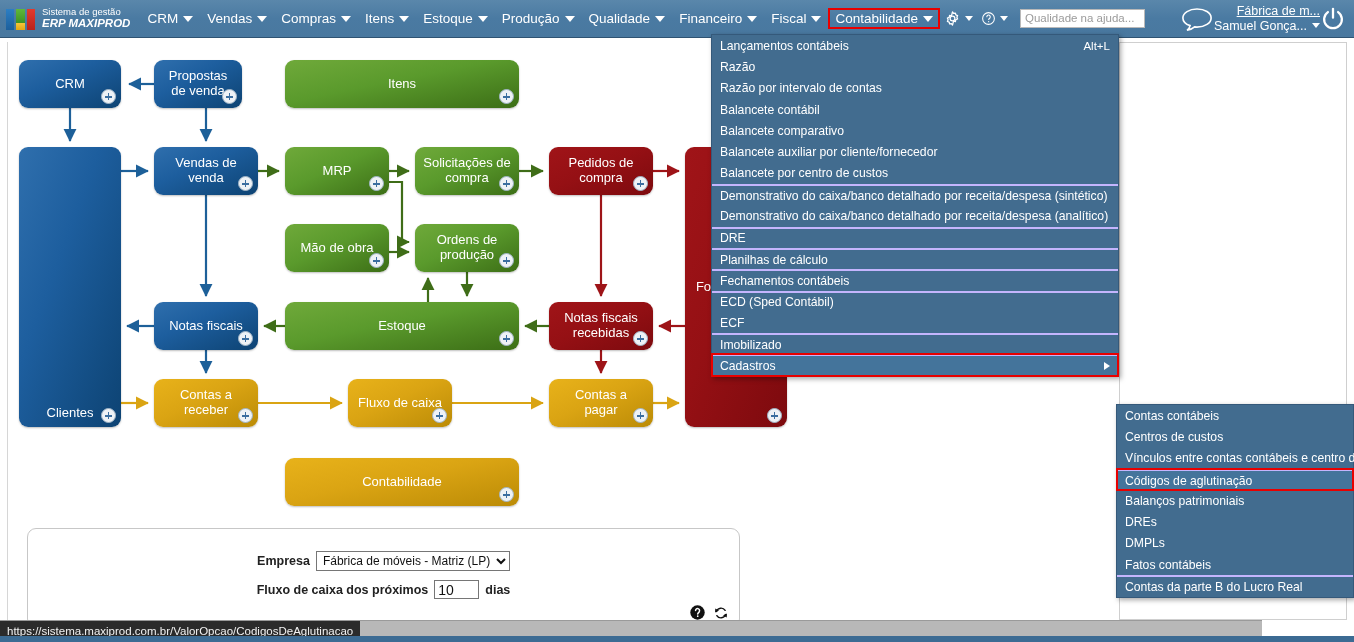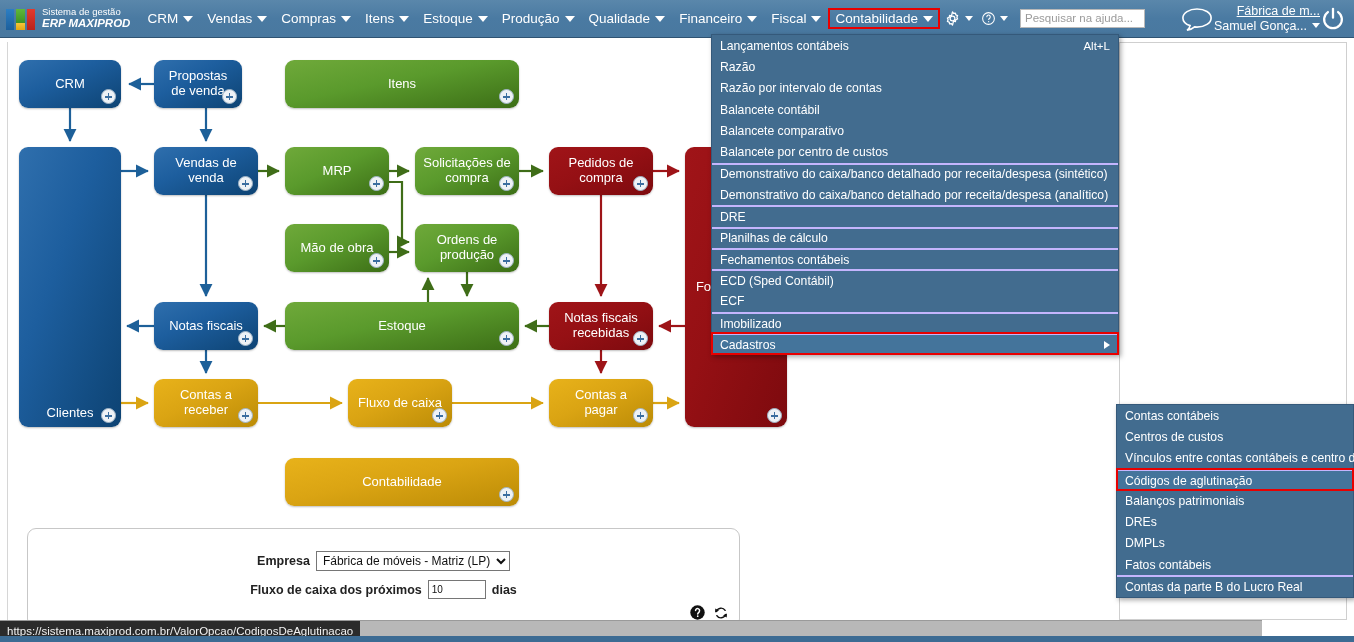--- a/index.html
+++ b/index.html
@@ -146,23 +146,23 @@
   }
   .frow { display: flex; align-items: center; justify-content: center; gap: 6px; margin-top: 22px; font-size: 12.5px; font-weight: bold; color: #222; }
   .frow.r2 { margin-top: 9px; }
   .sel {
     font-family: "Liberation Sans", sans-serif;
     font-size: 12px; font-weight: normal;
     height: 20px; padding: 0 2px;
     border: 1px solid #767676; background: #fff; color: #111;
   }
   .numin {
-    width: 58px; height: 19px;
+    width: 45px; height: 19px;
     border: 1px solid #767676; background: #fff;
-    font-size: 10px; font-weight: normal; color: #111;
+    font-size: 14px; font-weight: normal; color: #111;
     padding-left: 3px;
     font-family: "Liberation Sans", sans-serif;
   }
   .fcorner { position: absolute; right: 10px; bottom: 6px; display: flex; align-items: center; gap: 7px; }
 
   
   .rightpanel {
     position: absolute; left: 1119px; top: 42px;
     width: 228px; height: 578px;
     background: #ffffff;
@@ -303,21 +303,21 @@
 
     <div class="icon-btn">
       <svg class="qmark" viewBox="0 0 24 24">
         <circle cx="12" cy="12" r="9.4" fill="none" stroke="#ffffff" stroke-width="1.7"></circle>
         <path fill="none" stroke="#ffffff" stroke-width="1.7" stroke-linecap="round" d="M9.4 9.2a2.7 2.7 0 115.2 1c0 1.6-2.3 1.9-2.3 3.5"></path>
         <circle cx="12.2" cy="17" r="1" fill="#ffffff"></circle>
       </svg>
       <span class="caret-d small"></span>
     </div>
 
-    <div class="searchbox">Pesquisar na ajuda...</div>
+    <div class="searchbox">Qualidade na ajuda...</div>
 
     <div class="topright">
       <svg class="balloon" viewBox="0 0 40 30">
         <path fill="none" stroke="#ffffff" stroke-width="1.9" d="M20 3.2C10.8 3.2 3.4 7.9 3.4 13.7c0 3.9 3.4 7.3 8.5 9.1-.5 2.2-1.9 4.1-3.6 5.3 3.6-.4 6.8-1.9 8.9-3.8 0.9.1 1.8.2 2.8.2 9.2 0 16.6-4.8 16.6-10.8S29.2 3.2 20 3.2z"></path>
       </svg>
       <div class="user-block">
         <span class="company">Fábrica de m...</span>
         <span class="uname">
           <span>Samuel Gonça...</span>
           <span class="caret-d small"></span>
@@ -490,20 +490,23 @@
       <div class="mi">
         <span>Razão por intervalo de contas</span>
       </div>
       <div class="mi">
         <span>Balancete contábil</span>
       </div>
       <div class="mi">
         <span>Balancete comparativo</span>
       </div>
       <div class="mi">
+        <span>Balancete auxiliar por cliente/fornecedor</span>
+      </div>
+      <div class="mi">
         <span>Balancete por centro de custos</span>
       </div>
       <div class="mi sep-top">
         <span>Demonstrativo do caixa/banco detalhado por receita/despesa (sintético)</span>
       </div>
       <div class="mi">
         <span>Demonstrativo do caixa/banco detalhado por receita/despesa (analítico)</span>
       </div>
       <div class="mi sep-top">
         <span>DRE</span>

